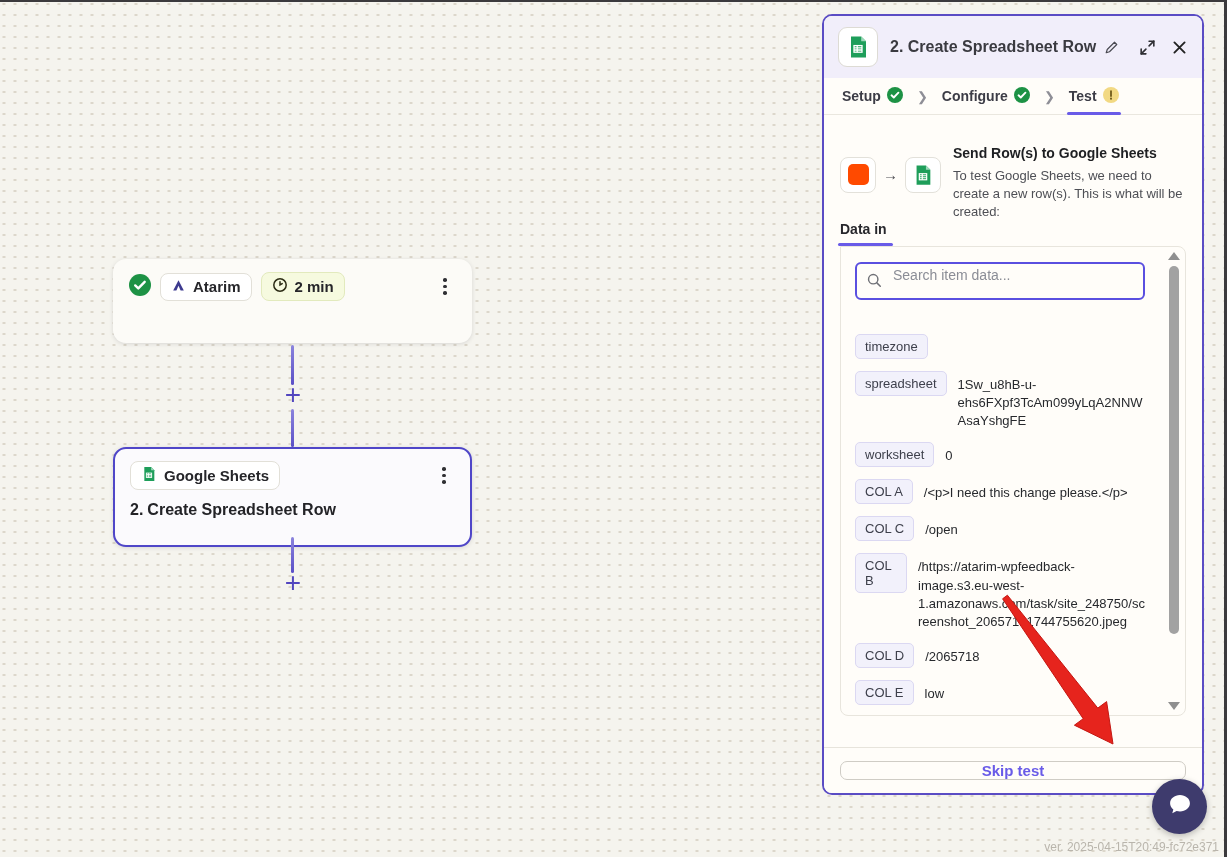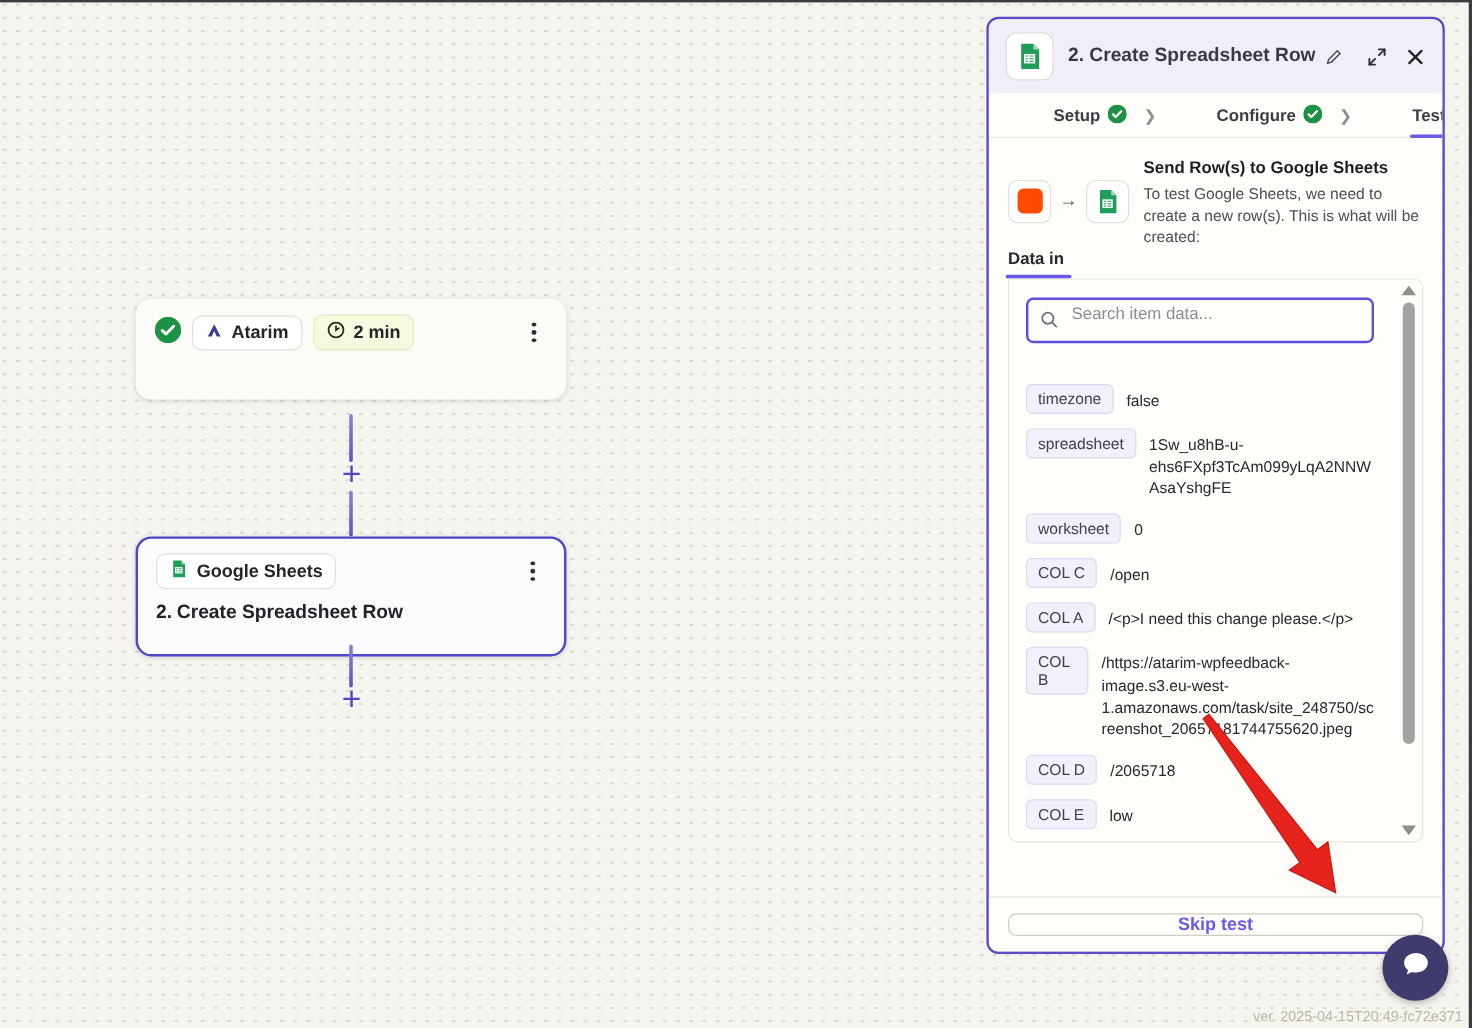--- a/index.html
+++ b/index.html
@@ -8,21 +8,21 @@
   body { position:relative; background:#f5f4ee;
     background-image: radial-gradient(3px 1.3px at 4px 4px, #dcd7cb 60%, transparent 66%);
     background-size: 11px 11px; }
 
   .edge-top { position:absolute; top:0; left:0; width:100%; height:2px; background:#3b3a3d; z-index:60; }
   .edge-right { position:absolute; top:0; right:0; width:3px; height:100%; background:#3b3a3d; z-index:60; }
 
   
   .node { position:absolute; left:113px; width:359px; background:#fcfbf7;
     border-radius:13px; box-shadow:0 1px 4px rgba(40,40,60,.14); padding:13px 16px 15px; }
-  .node-1 { top:249px; height:84px; }
+  .node-1 { top:259px; height:84px; }
   .node-2 { top:447px; height:100px; background:#fbfafd; border:2px solid #4f46c8; padding:12px 15px 14px; }
   .node-top { display:flex; align-items:center; gap:9px; }
   .node-badge { display:inline-flex; align-items:center; gap:7px; background:#fff;
     border:1px solid #e2e0d8; border-radius:8px; padding:4px 10px; font-size:15px;
     font-weight:700; color:#26262a; }
   .badge-duration { background:#f6fadf; border-color:#e2eabd; }
   .kebab { margin-left:auto; width:22px; display:flex; flex-direction:column; align-items:center;
     gap:3px; cursor:pointer; padding:2px 0; }
   .kebab i { width:3.5px; height:3.5px; border-radius:50%; background:#2f2f33; }
   .node-title { margin-top:11px; font-size:16px; color:#232327; font-weight:600; }
@@ -40,34 +40,34 @@
   .panel-header { background:#f1eefa; padding:11px 14px; display:flex; align-items:center; gap:12px; }
   .app-icon-box { width:40px; height:40px; background:#fff; border:1px solid #dddbd4;
     border-radius:9px; display:flex; align-items:center; justify-content:center; }
   .panel-title { font-size:16px; font-weight:700; color:#3a3a40; display:flex; align-items:center; gap:8px; }
   .header-actions { margin-left:auto; display:flex; align-items:center; gap:14px; }
   .icon-btn { cursor:pointer; display:flex; align-items:center; justify-content:center; }
 
   .tabbar { display:flex; align-items:center; gap:12px; padding:0 16px; height:37px;
     border-bottom:1px solid #eae7df; background:#fffdf9; }
   .tab { display:flex; align-items:center; gap:6px; font-size:14px; font-weight:700;
-    color:#3c3c46; cursor:pointer; height:100%; position:relative; padding:0 2px;margin-left:36px; }
+    color:#3c3c46; cursor:pointer; height:100%; position:relative; padding:0 2px; }
   .tab.active::after { content:""; position:absolute; left:0; right:0; bottom:-1px;
     height:3px; background:#695be8; border-radius:2px; }
   .tab-chevron { color:#8e8e96; font-size:13px; font-weight:400; }
 
   .panel-body { flex:1; padding:14px 16px 0; display:flex; flex-direction:column; overflow:hidden; }
   .intro { display:flex; gap:12px; }
   .intro-icons { display:flex; align-items:center; gap:7px; }
   .mini-box { width:36px; height:36px; background:#fff; border:1px solid #e3e1da;
     border-radius:8px; display:flex; align-items:center; justify-content:center; }
   .orange-sq { width:21px; height:21px; background:#ff4a00; border-radius:5px; }
   .intro-arrow { color:#4d4d52; font-size:15px; }
   .intro-text { flex:1; }
-  .intro-title { font-size:14px; font-weight:800; color:#1e1f22; margin-top:2px; }
+  .intro-title { font-size:14px; font-weight:800; color:#1e1f22; margin-top:16px; }
   .intro-desc { font-size:13px; color:#4e4f55; line-height:1.38; margin-top:6px; }
 
   .data-in-tab { display:inline-block; width:max-content; font-size:14px;
     font-weight:700; color:#27272c; padding-bottom:9px; position:relative; cursor:pointer; }
   .data-in-tab::after { content:""; position:absolute; left:-2px; right:-6px; bottom:0;
     height:3px; background:#695be8; border-radius:2px; }
 
   .scrollbox { border:1px solid #e8e5dd; border-radius:8px; border-top-left-radius:0;
     height:470px; position:relative; padding:15px 40px 0 14px; overflow:hidden;
     background:#fffdf9; margin-bottom:22px; }
@@ -295,37 +295,36 @@
               <circle cx="8.5" cy="8.5" r="5.5" fill="none" stroke="#6f7076" stroke-width="1.7"></circle>
               <path d="M12.8 12.8l4 4" stroke="#6f7076" stroke-width="1.7" stroke-linecap="round"></path>
             </svg>
         </span>
         <input class="search-input" type="text" placeholder="Search item data..." style="">
       </div>
 
       <div class="field-list">
         <div class="data-row">
           <span class="field-pill">timezone</span>
-          <span class="field-val">false</span>
         </div>
       <div class="data-row">
           <span class="field-pill">spreadsheet</span>
           <span class="field-val">1Sw_u8hB-u-ehs6FXpf3TcAm099yLqA2NNWAsaYshgFE</span>
         </div>
           <div class="data-row">
           <span class="field-pill">worksheet</span>
           <span class="field-val">0</span>
         </div>
           <div class="data-row">
+          <span class="field-pill">COL A</span>
+          <span class="field-val">/&lt;p&gt;I need this change please.&lt;/p&gt;</span>
+        </div>
+          <div class="data-row">
           <span class="field-pill">COL C</span>
           <span class="field-val">/open</span>
-        </div>
-          <div class="data-row">
-          <span class="field-pill">COL A</span>
-          <span class="field-val">/&lt;p&gt;I need this change please.&lt;/p&gt;</span>
         </div>
           <div class="data-row">
           <span class="field-pill">COL B</span>
           <span class="field-val">/https://atarim-wpfeedback-image.s3.eu-west-1.amazonaws.com/task/site_248750/screenshot_20657181744755620.jpeg</span>
         </div>
           <div class="data-row">
           <span class="field-pill">COL D</span>
           <span class="field-val">/2065718</span>
         </div>
           <div class="data-row">

